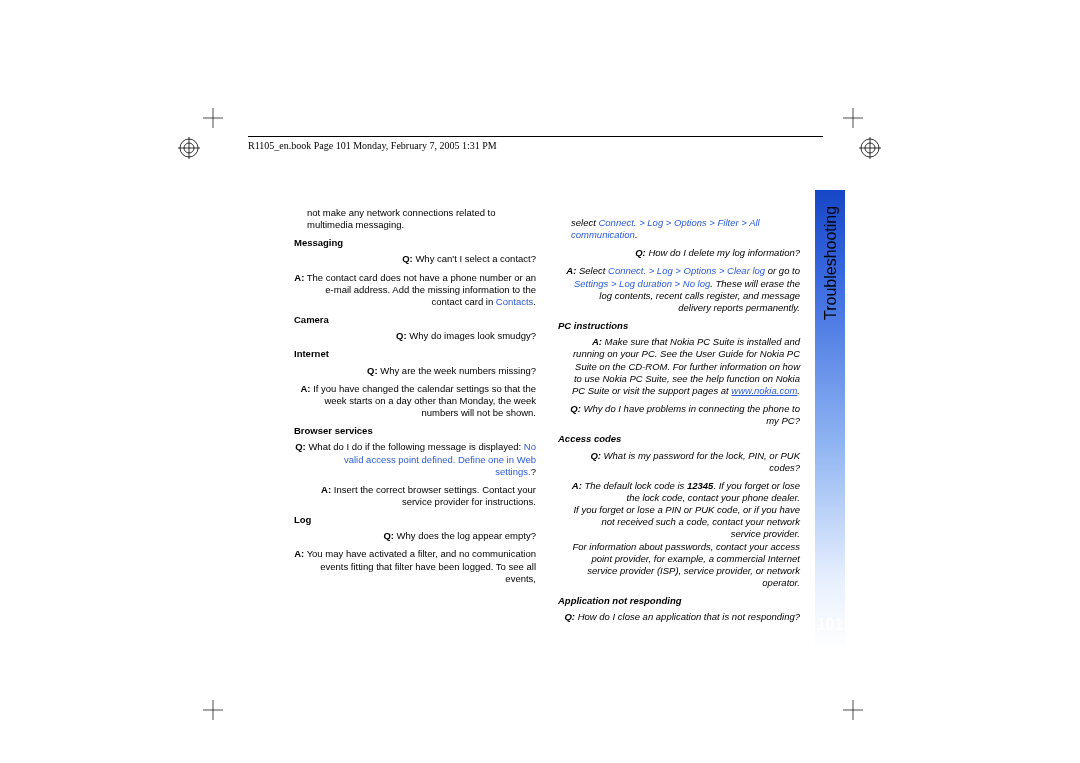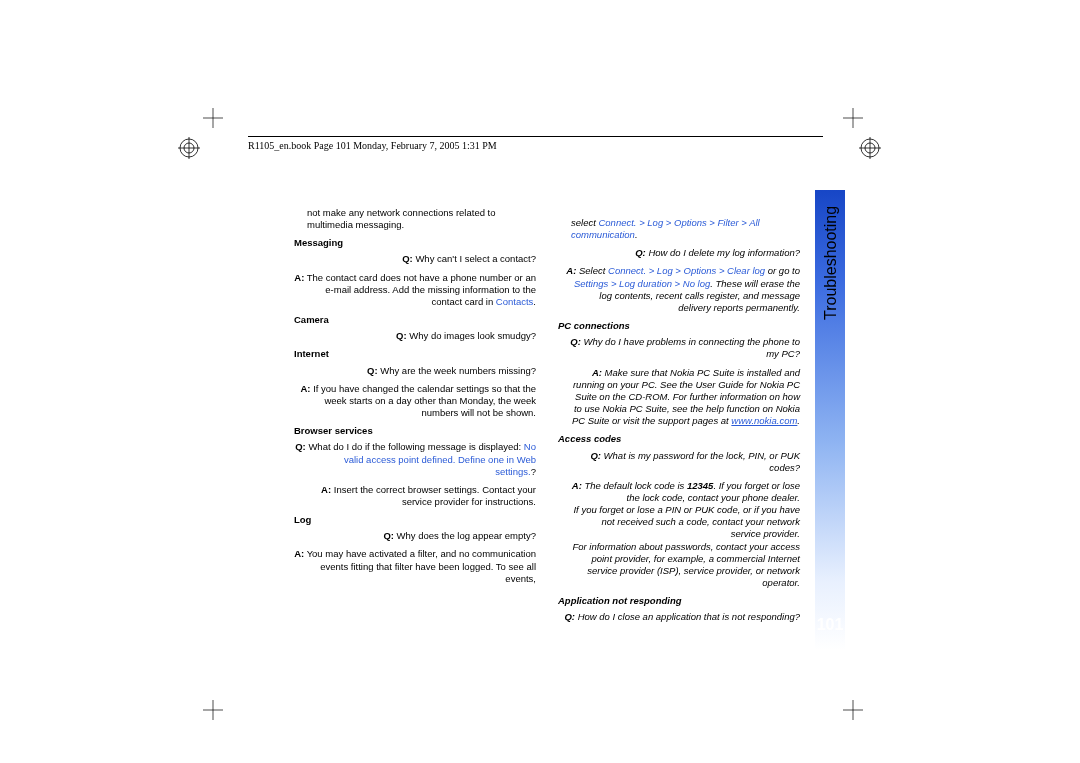--- a/index.html
+++ b/index.html
@@ -176,23 +176,23 @@
     <p class="qa"><b class="lead">Q:</b> <span>Why does the log appear empty?</span></p>
     <p class="qa"><b class="lead">A:</b> <span>You may have activated a filter, and no communication events fitting that filter have been logged. To see all events,</span></p>
   </div>
 
   <div class="col col-right">
     <p class="para" style="padding-left:13px;"><span>select </span><span class="blue">Connect. &gt; Log &gt; Options &gt; Filter &gt; All communication</span><span>.</span></p>
 
     <p class="qa"><b class="lead">Q:</b> <span>How do I delete my log information?</span></p>
     <p class="qa"><b class="lead">A:</b> <span>Select </span><span class="blue">Connect. &gt; Log &gt; Options &gt; Clear log</span><span> or go to </span><span class="blue">Settings &gt; Log duration &gt; No log</span><span>. These will erase the log contents, recent calls register, and message delivery reports permanently.</span></p>
 
-    <p class="section-head">PC connections</p>
+    <p class="section-head">PC instructions</p>
+    <p class="qa"><b class="lead">A:</b> <span>Make sure that Nokia PC Suite is installed and running on your PC. See the User Guide for Nokia PC Suite on the CD-ROM. For further information on how to use Nokia PC Suite, see the help function on Nokia PC Suite or visit the support pages at </span><span class="blue-u">www.nokia.com</span><span>.</span></p>
     <p class="qa"><b class="lead">Q:</b> <span>Why do I have problems in connecting the phone to my PC?</span></p>
-    <p class="qa"><b class="lead">A:</b> <span>Make sure that Nokia PC Suite is installed and running on your PC. See the User Guide for Nokia PC Suite on the CD-ROM. For further information on how to use Nokia PC Suite, see the help function on Nokia PC Suite or visit the support pages at </span><span class="blue-u">www.nokia.com</span><span>.</span></p>
 
     <p class="section-head">Access codes</p>
     <p class="qa"><b class="lead">Q:</b> <span>What is my password for the lock, PIN, or PUK codes?</span></p>
     <p class="qa" style="white-space:pre-line;"><b class="lead">A:</b> <span>The default lock code is </span><b>12345</b><span>. If you forget or lose the lock code, contact your phone dealer.
 If you forget or lose a PIN or PUK code, or if you have not received such a code, contact your network service provider.
 For information about passwords, contact your access point provider, for example, a commercial Internet service provider (ISP), service provider, or network operator.</span></p>
 
     <p class="section-head">Application not responding</p>
     <p class="qa"><b class="lead">Q:</b> <span>How do I close an application that is not responding?</span></p>
   </div>

